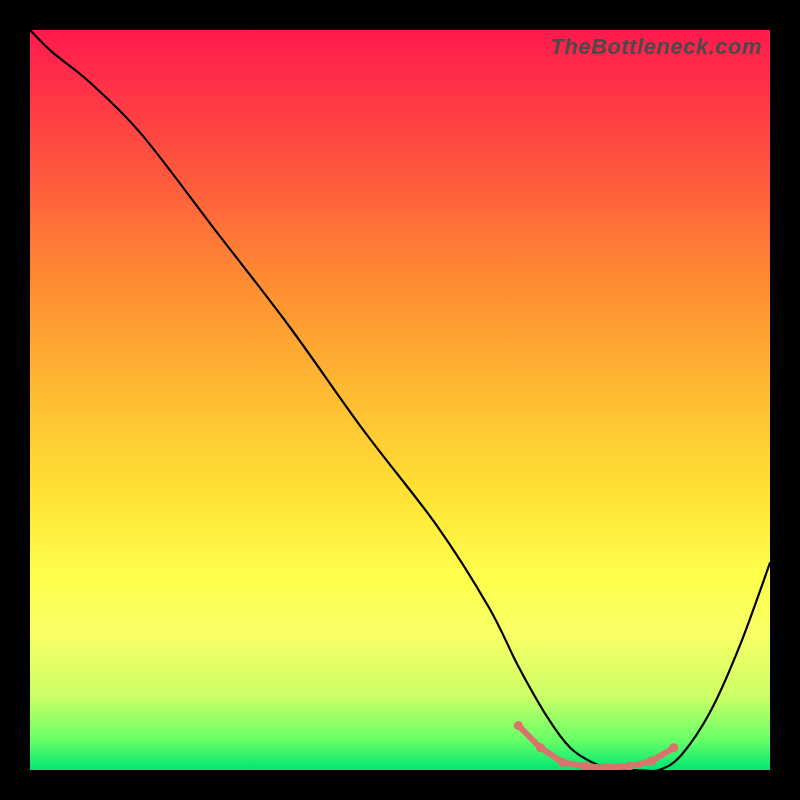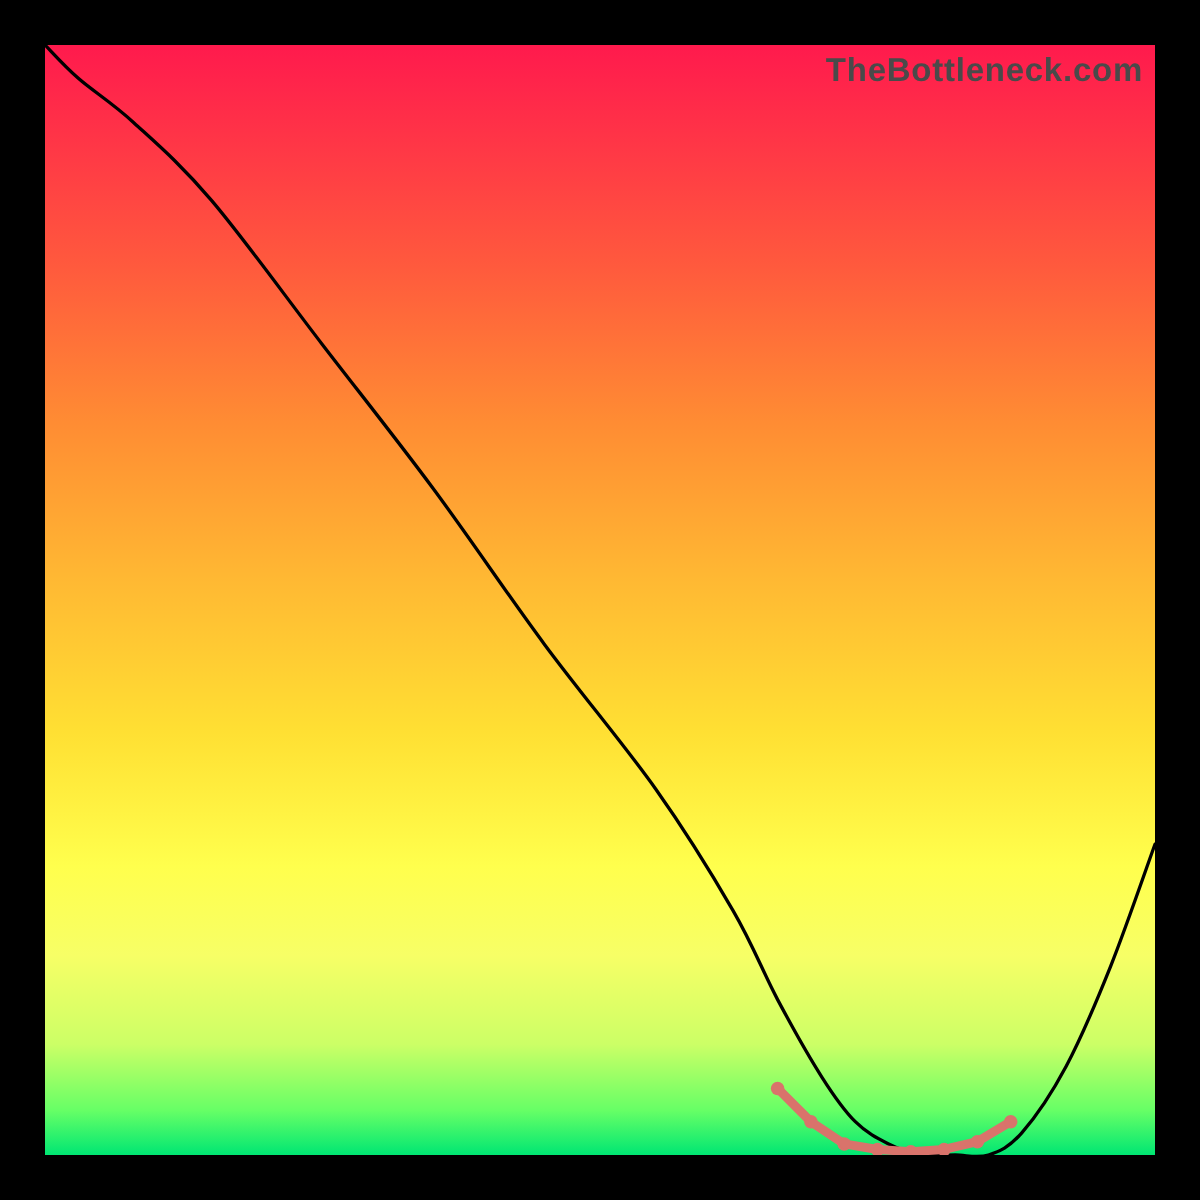--- a/index.html
+++ b/index.html
@@ -23,20 +23,21 @@
       #ff5a3d 20%,
       #ff8c33 34%,
       #ffb833 48%,
       #ffe033 62%,
       #ffff4d 74%,
       #f7ff66 82%,
       #ccff66 90%,
       #66ff66 96%,
       #00e673 100%
     );
+    font-style: italic;
   }
   .watermark {
     position: absolute;
     top: 4px;
     right: 8px;
     font-size: 22px;
     font-weight: 600;
     color: #4a4a4a;
     letter-spacing: 0.5px;
     z-index: 5;

